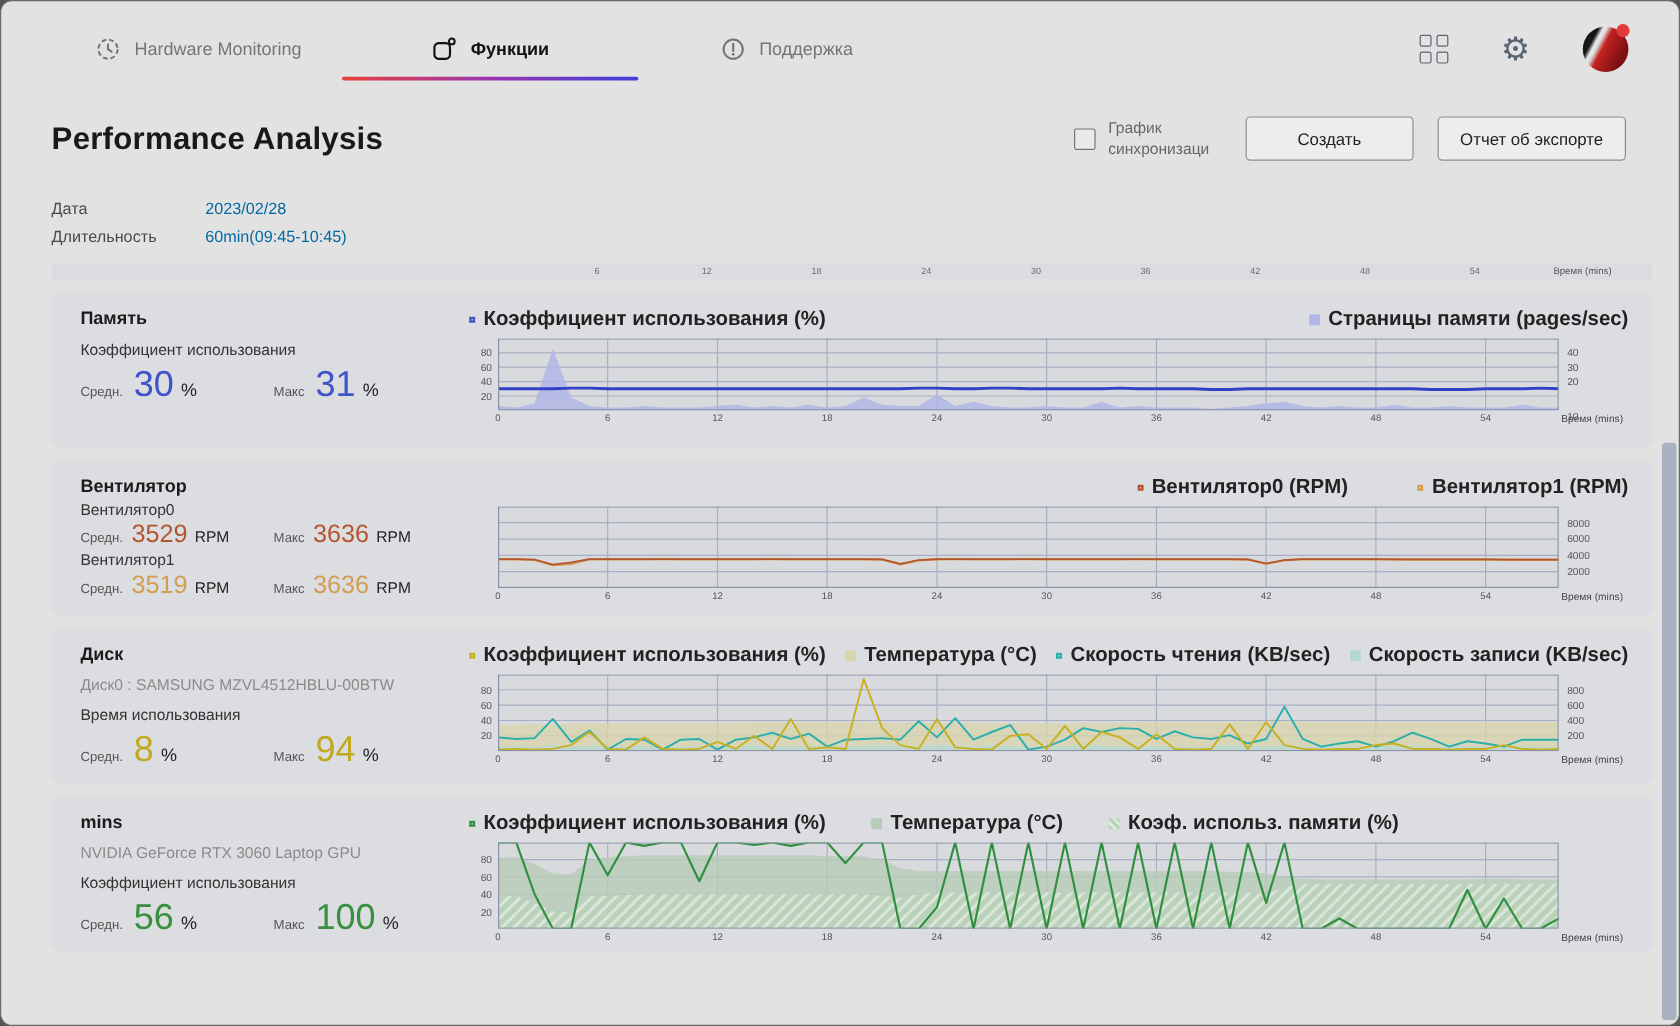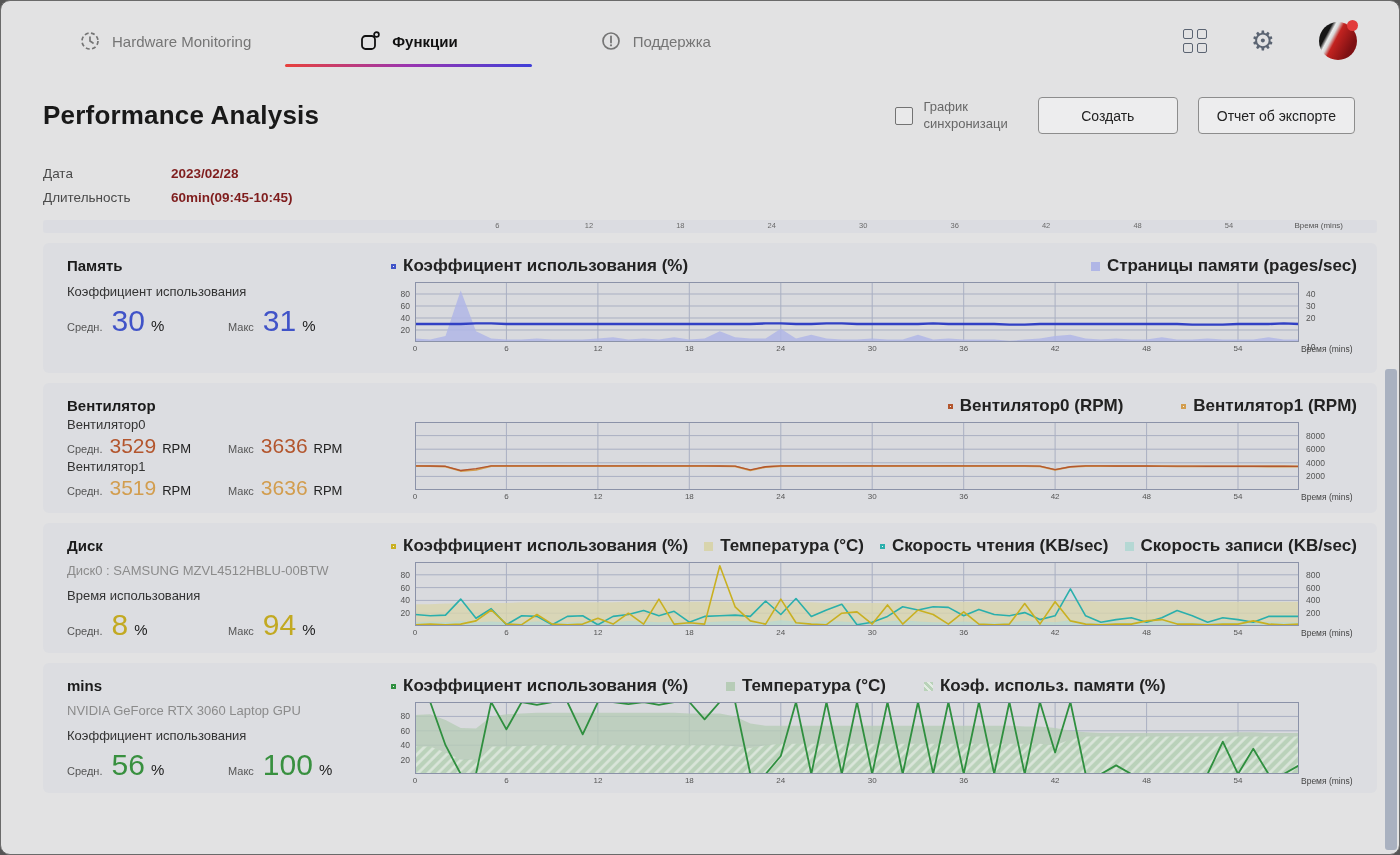--- a/index.html
+++ b/index.html
@@ -38,21 +38,21 @@
   .checkbox { width:18px; height:18px; border:1px solid #737373; background:#e9e9ea; border-radius:2px; cursor:pointer; }
   .sync-label { font-size:13px; color:#676767; line-height:1.3; }
   .btn { min-width:140px; height:37px; padding:0 18px; background:#ededee; border:1px solid #8d8d8d; border-radius:4px;
          font-size:14px; color:#222; display:flex; align-items:center; justify-content:center; cursor:pointer; }
   .btn + .btn { margin-left:20px; }
 
   
   .info { margin:32px 0 0 42px; font-size:13.5px; }
   .info-row { display:flex; margin-bottom:9px; }
   .info-label { width:128px; color:#4a4a4a; }
-  .info-value { font-weight:700; color:#7f1d1d; }
+  .info-value { font-weight:400; color:#0369a1; }
 
   
   .strip { margin:15px 22px 0 42px; height:13px; background:#dbdce1; border-radius:3px; position:relative; overflow:hidden; }
   .strip span { position:absolute; top:1px; font-size:7.5px; color:#6a6a6a; transform:translateX(-50%); }
   .strip .p-name { left:auto; right:34px; transform:none; font-size:8px; color:#555; }
 
   
   .card { margin:10px 22px 0 42px; height:130px; background:#dcdde1; border-radius:6px; display:flex;
           padding:11px 18px 6px 24px; }
   .card-info { width:322px; flex:none; }

